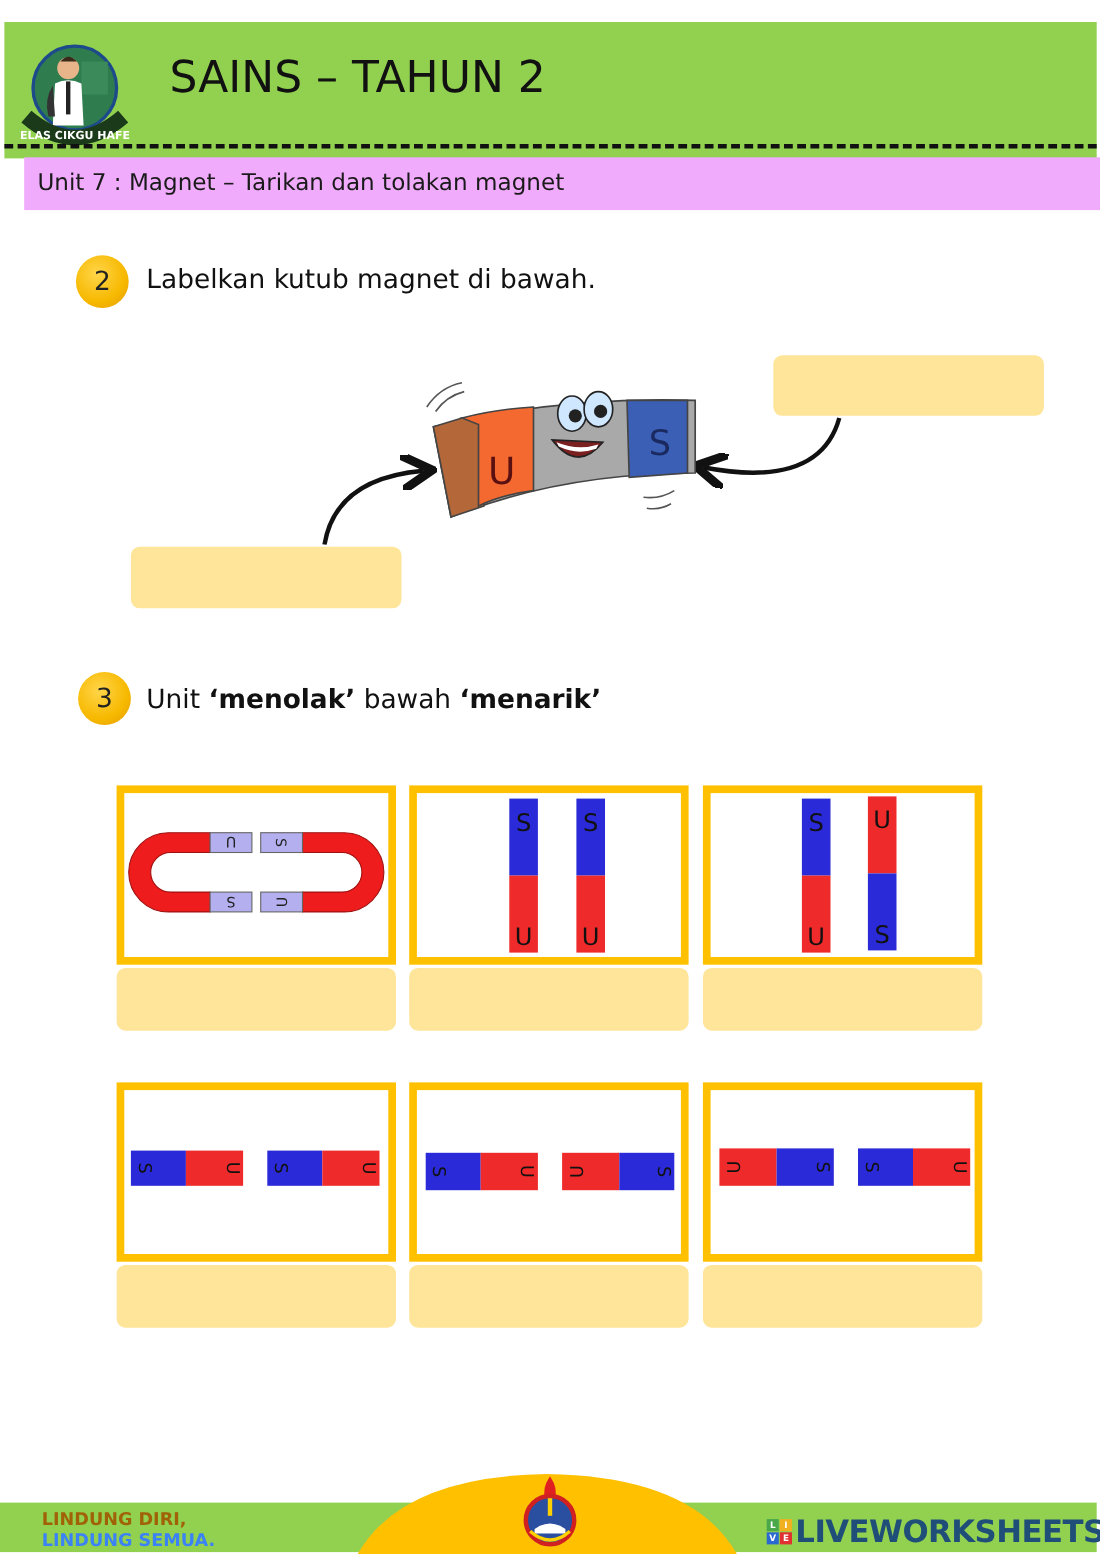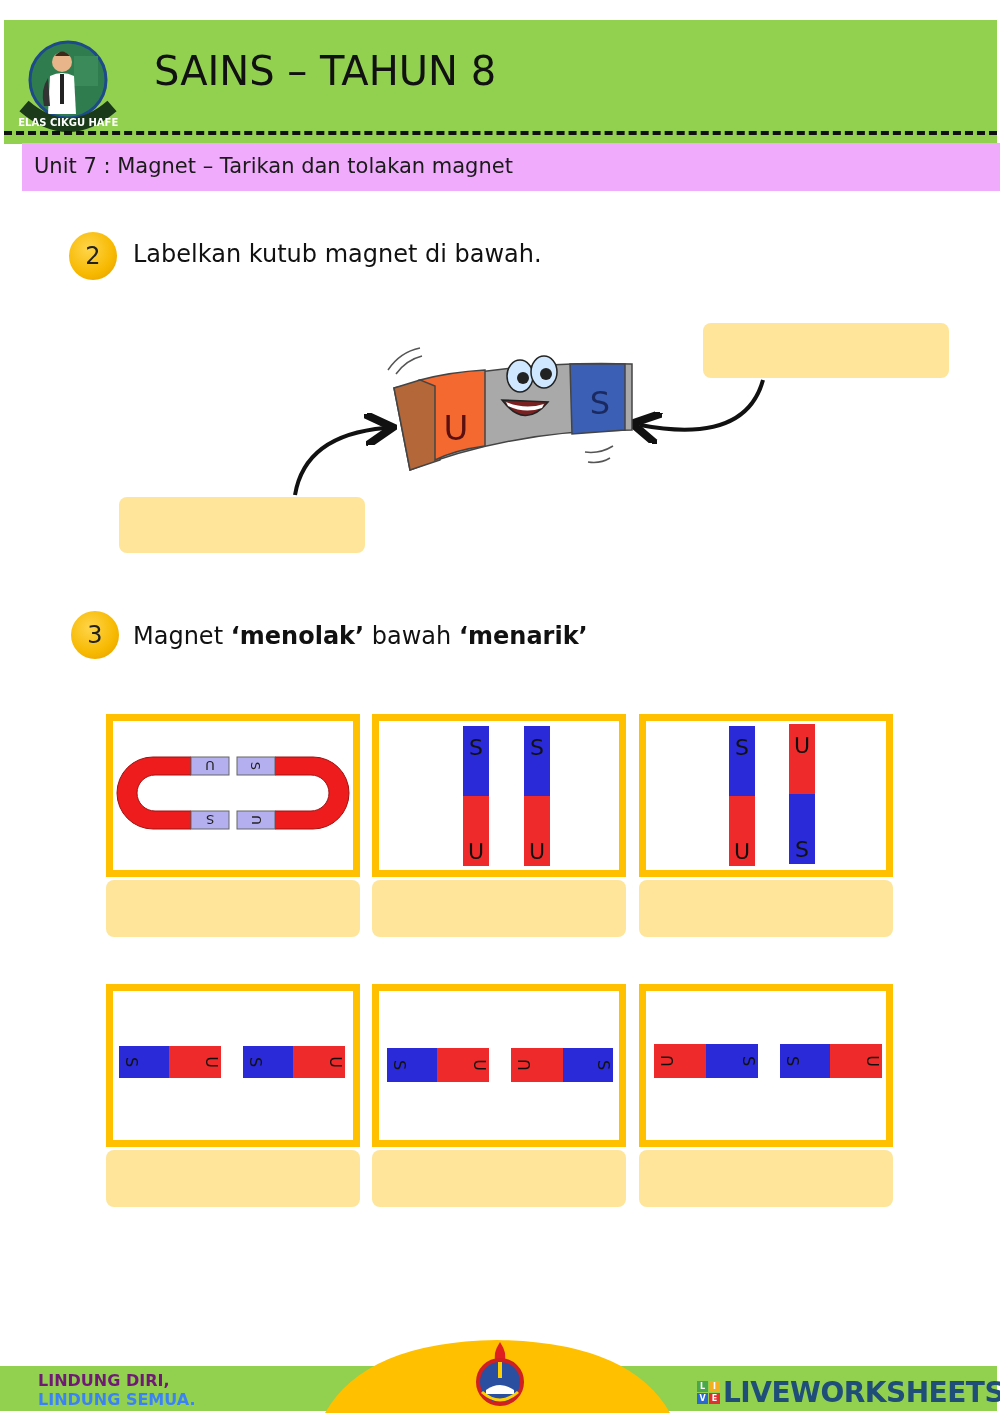--- a/index.html
+++ b/index.html
@@ -19,21 +19,21 @@
           font-size: 24px; color: #222; display: flex; align-items: center; justify-content: center; }
   .qtext { position: absolute; font-size: 24px; color: #111; }
   .qtext b { font-weight: 700; margin-top: 33px; }
 
   .answer-box { position: absolute; background: #fee599; border-radius: 8px; border: none; }
 
   .card { position: absolute; width: 254px; height: 163px; border: 7px solid #ffc000; background: #fff; }
 
   .footer-band { position: absolute; left: 0; top: 1366px; width: 997px; height: 45px; background: #92d050; }
   .footer-txt { position: absolute; left: 38px; top: 1371px; font-size: 16px; font-weight: 700; line-height: 19px; }
-  .footer-txt .l1 { color: #701a75; display: block; }
+  .footer-txt .l1 { color: #a16207; display: block; }
   .footer-txt .l2 { color: #3b82f6; display: block; }
   .lw { position: absolute; left: 697px; top: 1376px; display: flex; align-items: center; }
   .lw .word { font-size: 28px; font-weight: 700; color: #1f4e79; letter-spacing: -0.5px; font-family: "DejaVu Sans", sans-serif; }
   .lw .blocks { display: grid; grid-template-columns: 11px 11px; grid-template-rows: 11px 11px; gap: 1px; margin-right: 3px; }
   .lw .blocks span { font-size: 8px; font-weight: 700; color: #fff; display: flex; align-items: center; justify-content: center; }
 </style>
 </head>
 <body>
 
 <div class="header">
@@ -41,21 +41,21 @@
     <circle cx="50" cy="44" r="38" fill="#2f7d4f" stroke="#1d4a8a" stroke-width="3"></circle>
     <rect x="56" y="20" width="24" height="30" fill="#3a8a5a"></rect>
     <circle cx="44" cy="26" r="10" fill="#e8b58a"></circle>
     <path d="M37 20 Q44 11 52 20" fill="#3a2a1a"></path>
     <path d="M30 78 L32 40 Q44 34 56 40 L58 78 Z" fill="#ffffff"></path>
     <rect x="42" y="38" width="4" height="30" fill="#222"></rect>
     <path d="M30 42 Q22 54 26 70 L32 70 Z" fill="#333"></path>
     <path d="M6 70 Q50 108 94 70" fill="none" stroke="#1a3a1a" stroke-width="14"></path>
     <text x="50" y="90" font-size="10" font-weight="700" fill="#fff" text-anchor="middle" font-family="DejaVu Sans, sans-serif">KELAS CIKGU HAFEZ</text>
   </svg>
-  <div class="title">SAINS – TAHUN 8</div>
+  <div class="title">SAINS – TAHUN 2</div>
   <div class="dash"></div>
 </div>
 
 <div class="unitbar">
   <span class="txt">Unit 7 : Magnet – Tarikan dan tolakan magnet</span>
 </div>
 
 <div class="qnum" style="left:69px; top:232px;">
   <span>2</span>
 </div>
@@ -91,21 +91,21 @@
   <path d="M108 40 Q120 22 140 18" fill="none" stroke="#555" stroke-width="1.5"></path>
   <path d="M116 44 Q126 30 142 26" fill="none" stroke="#555" stroke-width="1.5"></path>
   <path d="M305 122 Q320 124 333 116" fill="none" stroke="#555" stroke-width="1.5"></path>
   <path d="M308 132 Q320 134 330 128" fill="none" stroke="#555" stroke-width="1.5"></path>
 </svg>
 
 <div class="qnum" style="left:71px; top:611px;">
   <span>3</span>
 </div>
 <div class="qtext" style="left:133px; top:622px;">
-  <span>Magnet </span><b>‘menolak’</b><span> bawah </span><b>‘menarik’</b>
+  <span>Unit </span><b>‘menolak’</b><span> bawah </span><b>‘menarik’</b>
 </div>
 
 <div class="card" style="left:106px; top:714px;">
   <svg width="240" height="149">
 
     <path d="M78 36 L40 36 A36 36 0 0 0 40 108 L78 108 L78 90 L42 90 A18 18 0 0 1 42 54 L78 54 Z" fill="#ee1c1c" stroke="#a01010" stroke-width="1"></path>
     <rect x="78" y="36" width="38" height="18" fill="#b4b0f0" stroke="#666" stroke-width="1"></rect>
     <rect x="78" y="90" width="38" height="18" fill="#b4b0f0" stroke="#666" stroke-width="1"></rect>
     <text x="97" y="50" font-size="13" text-anchor="middle" fill="#222" transform="rotate(180 97 45)" font-family="DejaVu Sans, sans-serif">U</text>
     <text x="97" y="104" font-size="13" text-anchor="middle" fill="#222" transform="rotate(180 97 99)" font-family="DejaVu Sans, sans-serif">S</text>

